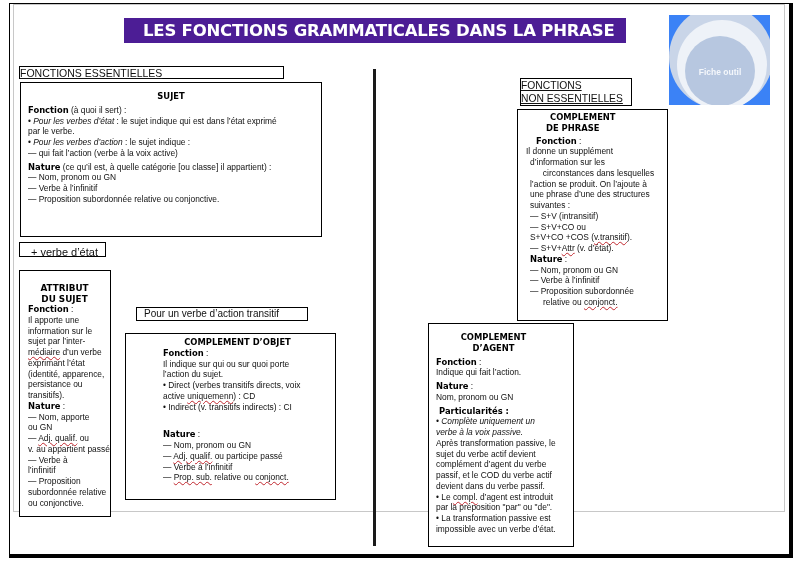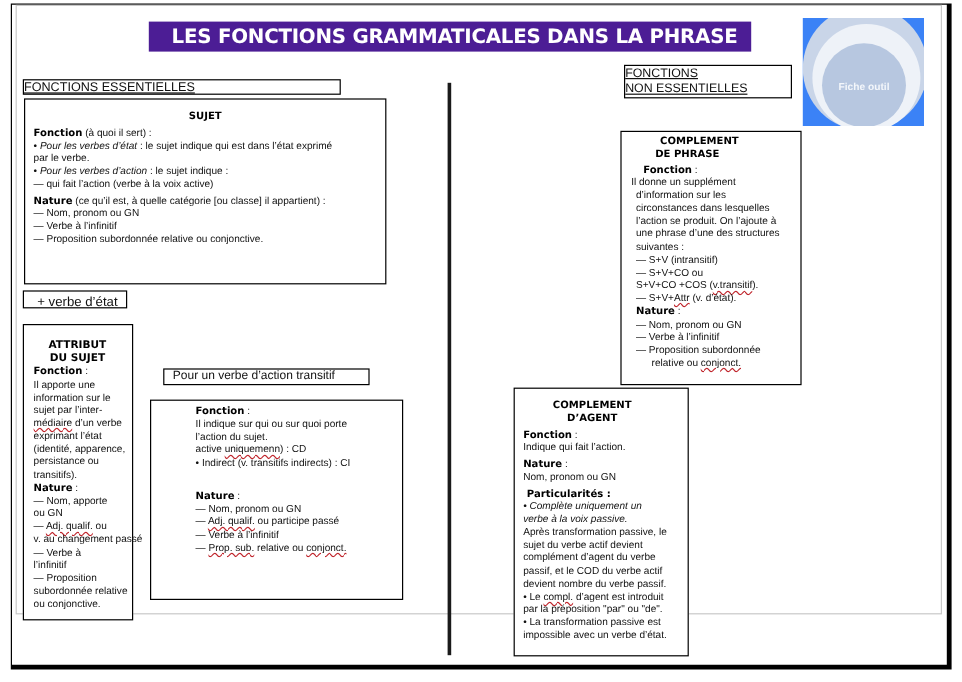--- a/index.html
+++ b/index.html
@@ -71,56 +71,58 @@
   <span class="line">sujet par l’inter-</span>
   <span class="line"><span class="squig">médiaire</span><span> d’un verbe</span></span>
   <span class="line">exprimant l’état</span>
   <span class="line">(identité, apparence,</span>
   <span class="line">persistance ou</span>
   <span class="line">transitifs).</span>
   <span class="line"><span class="bt">Nature</span><span> :</span></span>
   <span class="line">— Nom, apporte</span>
   <span class="line">ou GN</span>
   <span class="line"><span>— </span><span class="squig">Adj. qualif.</span><span> ou</span></span>
-  <span class="line">v. au changement passé</span>
+  <span class="line">v. au appartient passé</span>
   <span class="line">— Verbe à</span>
   <span class="line">l’infinitif</span>
   <span class="line">— Proposition</span>
   <span class="line">subordonnée relative</span>
   <span class="line">ou conjonctive.</span>
 </div>
 
 <div class="box" style="left:136px; top:307px; width:172px; height:14px; font-size:10px; line-height:12px; padding-left:7px;">Pour un verbe d’action transitif</div>
 
 <div class="box" style="left:125px; top:333px; width:211px; height:167px; padding:3px 0 0 37px;">
+  <div class="bt" style="text-align:center; margin-left:-37px; padding-left:14px;">COMPLEMENT D’OBJET</div>
   <span class="line"><span class="bt">Fonction</span><span> :</span></span>
   <span class="line">Il indique sur qui ou sur quoi porte</span>
   <span class="line">l’action du sujet.</span>
+  <span class="line">• Direct (verbes transitifs directs, voix</span>
   <span class="line"><span>active </span><span class="squig">uniquemenn</span><span>) : CD</span></span>
   <span class="line">• Indirect (v. transitifs indirects) : CI</span>
   <span class="gap" style="height:17px;"></span>
   <span class="line"><span class="bt">Nature</span><span> :</span></span>
   <span class="line">— Nom, pronom ou GN</span>
   <span class="line"><span>— </span><span class="squig">Adj. qualif.</span><span> ou participe passé</span></span>
   <span class="line">— Verbe à l’infinitif</span>
   <span class="line"><span>— </span><span class="squig">Prop. sub.</span><span> relative ou </span><span class="squig">conjonct.</span></span>
 </div>
 
-<div class="box hdr" style="left:520px; top:54px; width:140px; height:28px; font-size:10.3px; line-height:13px; padding-top:0px;">
+<div class="box hdr" style="left:520px; top:78px; width:112px; height:28px; font-size:10.3px; line-height:13px; padding-top:0px;">
   <div>FONCTIONS</div>
   <div>NON ESSENTIELLES</div>
 </div>
 
 <div class="box" style="left:517px; top:109px; width:151px; height:212px; padding:2px 0 0 8px;">
   <div class="bt" style="padding-left:24px;">COMPLEMENT</div>
   <div class="bt" style="padding-left:20px; margin-bottom:2px;">DE PHRASE</div>
   <span class="line" style="padding-left:10px;"><span class="bt">Fonction</span><span> :</span></span>
   <span class="line">Il donne un supplément</span>
   <span class="line" style="padding-left:4px;">d’information sur les</span>
-  <span class="line" style="padding-left:4px;">circonstances dans lesquelles</span>
+  <span class="line" style="padding-left:4px;text-align:center;">circonstances dans lesquelles</span>
   <span class="line" style="padding-left:4px;">l’action se produit. On l’ajoute à</span>
   <span class="line" style="padding-left:4px;">une phrase d’une des structures</span>
   <span class="line" style="padding-left:4px;">suivantes :</span>
   <span class="line" style="padding-left:4px;">— S+V (intransitif)</span>
   <span class="line" style="padding-left:4px;">— S+V+CO ou</span>
   <span class="line" style="padding-left:4px;"><span>S+V+CO +COS (</span><span class="squig">v.transitif</span><span>).</span></span>
   <span class="line" style="padding-left:4px;"><span>— S+V+</span><span class="squig">Attr</span><span> (v. d’état).</span></span>
   <span class="line" style="padding-left:4px;"><span class="bt">Nature</span><span> :</span></span>
   <span class="line" style="padding-left:4px;">— Nom, pronom ou GN</span>
   <span class="line" style="padding-left:4px;">— Verbe à l’infinitif</span>
@@ -137,18 +139,18 @@
   <span class="line"><span class="bt">Nature</span><span> :</span></span>
   <span class="line">Nom, pronom ou GN</span>
   <span class="gap"></span>
   <span class="line bt" style="padding-left:3px;">Particularités :</span>
   <span class="line ital">• Complète uniquement un</span>
   <span class="line ital">verbe à la voix passive.</span>
   <span class="line">Après transformation passive, le</span>
   <span class="line">sujet du verbe actif devient</span>
   <span class="line">complément d’agent du verbe</span>
   <span class="line">passif, et le COD du verbe actif</span>
-  <span class="line">devient nombre du verbe passif.</span>
+  <span class="line">devient dans du verbe passif.</span>
   <span class="line"><span>• Le </span><span class="squig">compl.</span><span> d’agent est introduit</span></span>
   <span class="line">par la préposition "par" ou "de".</span>
   <span class="line">• La transformation passive est</span>
   <span class="line">impossible avec un verbe d’état.</span>
 </div>
 
 </body></html>

